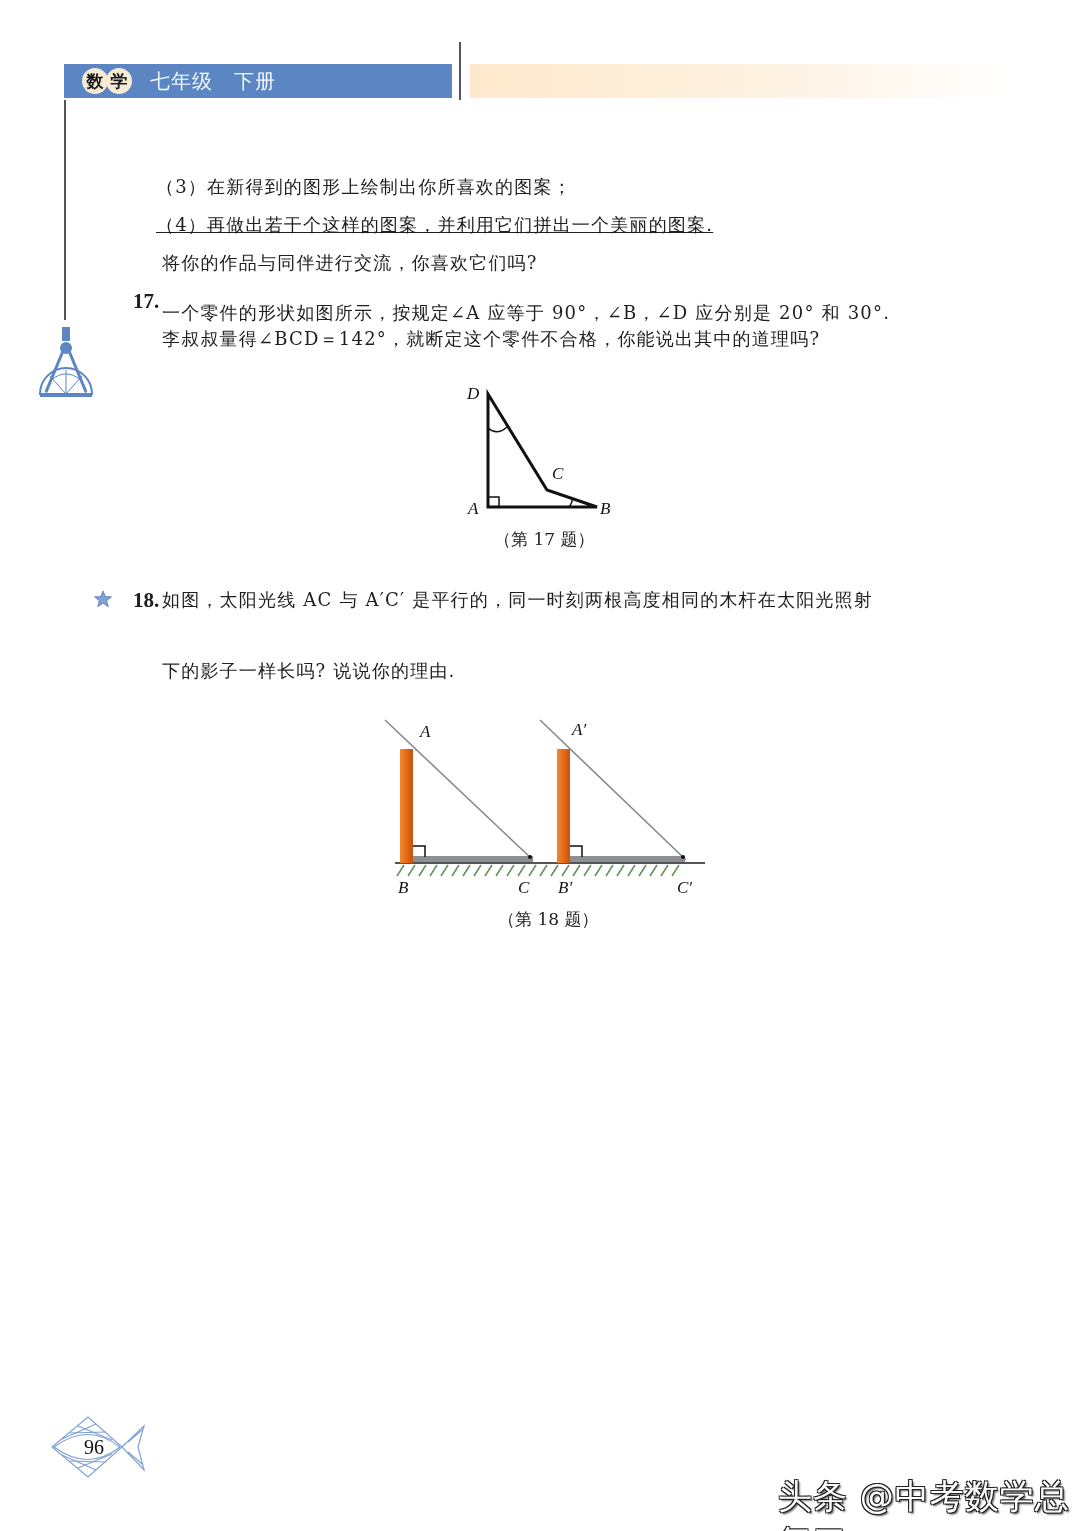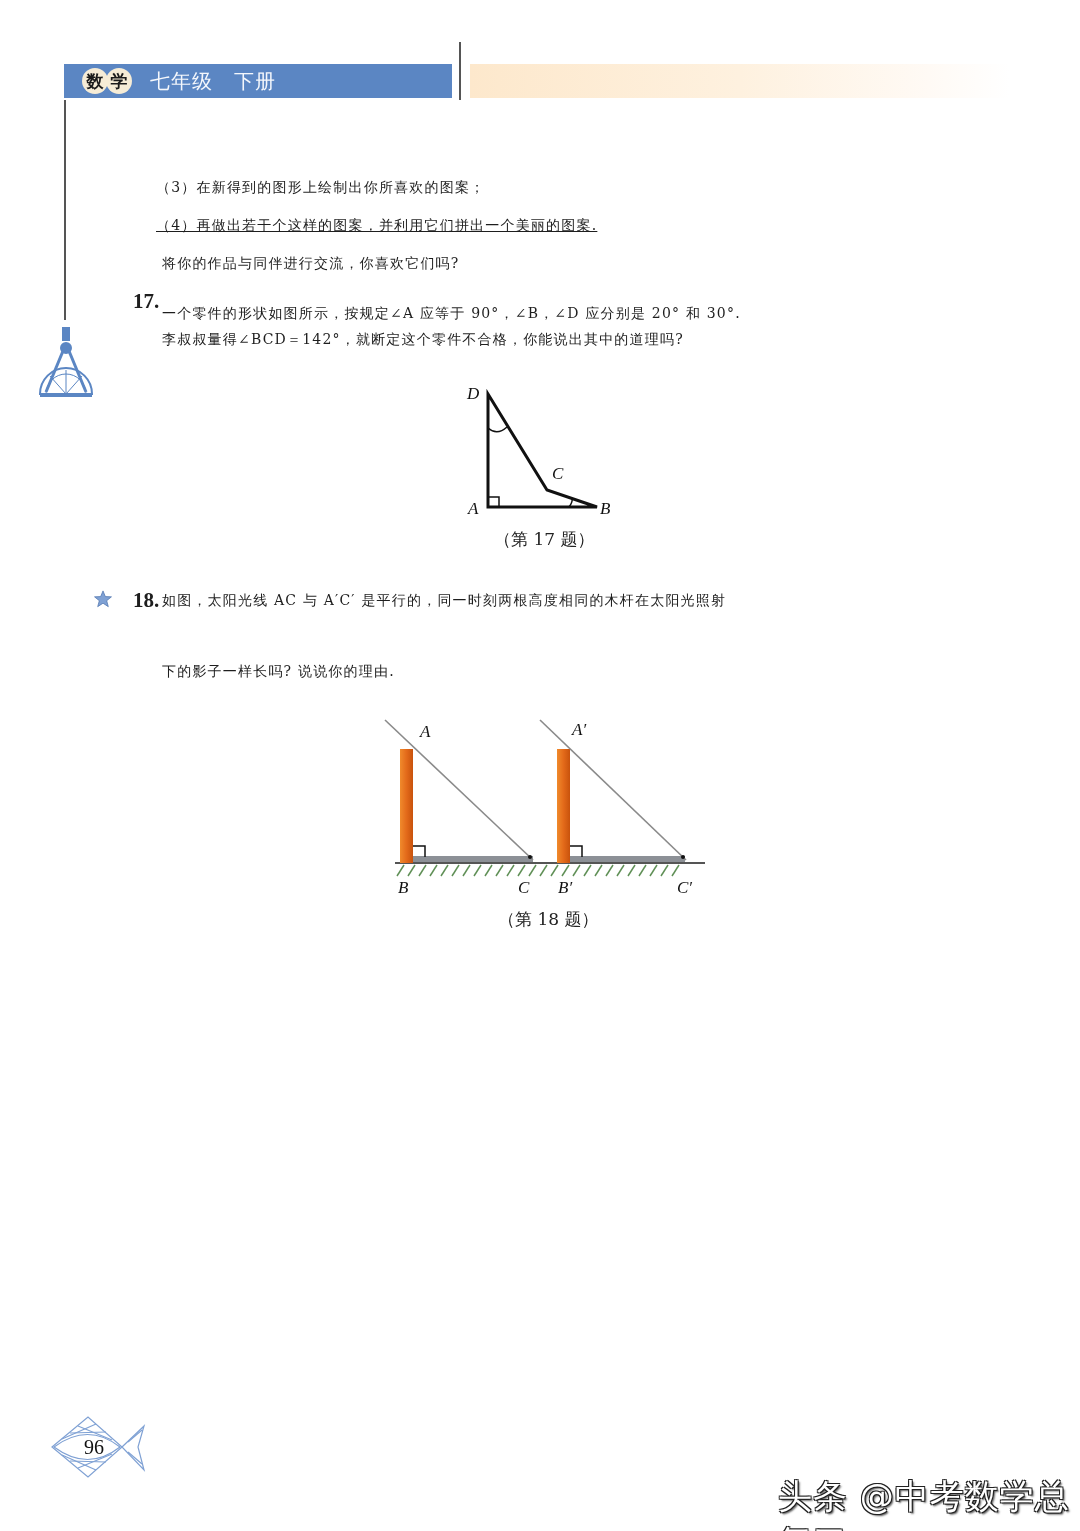--- a/index.html
+++ b/index.html
@@ -33,21 +33,21 @@
   }
   .header-gradient {
     position: absolute; left: 470px; top: 64px; width: 540px; height: 34px;
     background: linear-gradient(90deg, #fde8cc 0%, #fef1df 50%, #fffaf5 85%, #ffffff 100%);
   }
   .margin-line {
     position: absolute; left: 64px; top: 100px; width: 2px; height: 220px; background: #555;
   }
   .compass-icon { position: absolute; left: 36px; top: 326px; width: 60px; height: 72px; }
   .text-line {
-    position: absolute; font-size: 14px; line-height: 26px; white-space: nowrap;
+    position: absolute; font-size: 18px; line-height: 26px; white-space: nowrap;
     letter-spacing: 1.2px;
     text-align: right;
   }
   .qnum {
     position: absolute; font-family: "Liberation Serif", serif; font-weight: bold;
     font-size: 21px; line-height: 26px; margin-left: 17px;
   }
   .star-icon { position: absolute; left: 94px; top: 590px; width: 18px; height: 18px; }
   .fig { position: absolute; }
   .caption {

